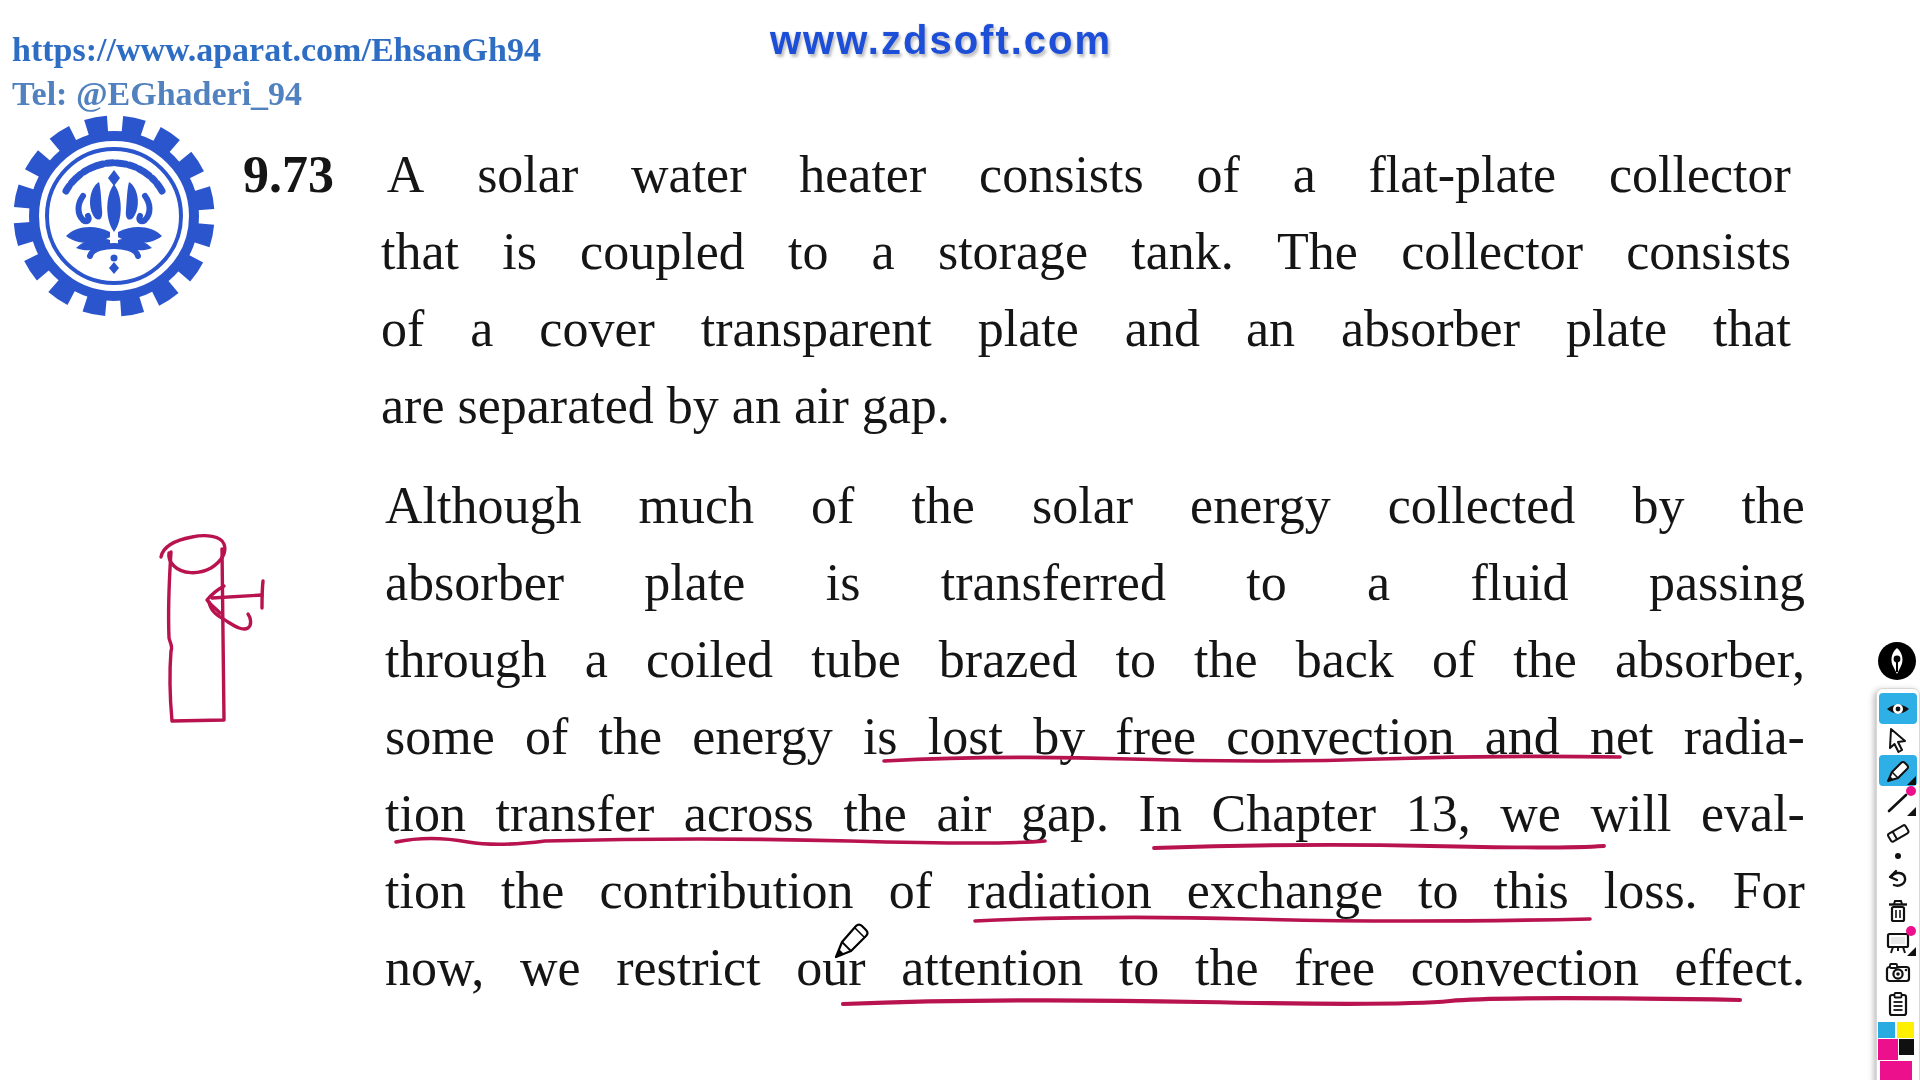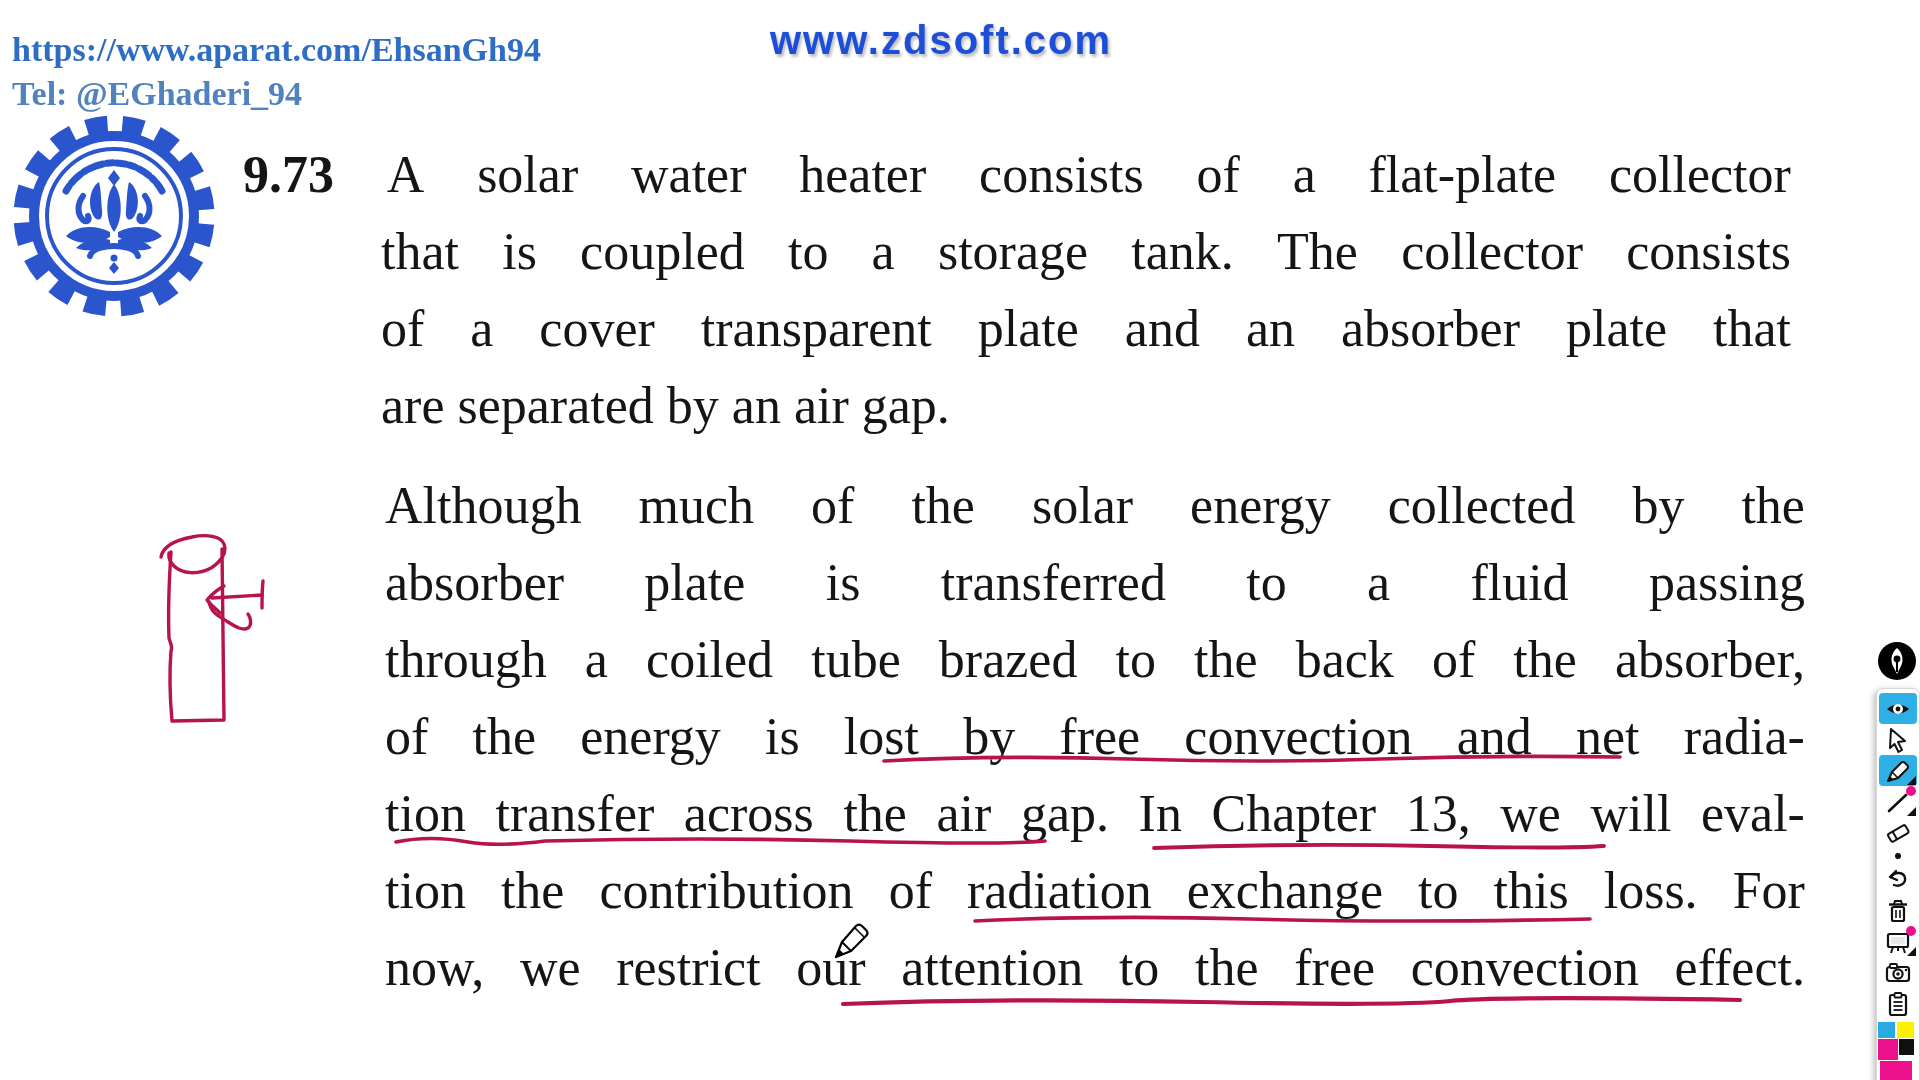--- a/index.html
+++ b/index.html
@@ -159,20 +159,21 @@
         <span>tube</span>
         <span>brazed</span>
         <span>to</span>
         <span>the</span>
         <span>back</span>
         <span>of</span>
         <span>the</span>
         <span>absorber,</span>
       </div>
     <div class="tline jus">
+        <span>some</span>
         <span>of</span>
         <span>the</span>
         <span>energy</span>
         <span>is</span>
         <span>lost</span>
         <span>by</span>
         <span>free</span>
         <span>convection</span>
         <span>and</span>
         <span>net</span>

